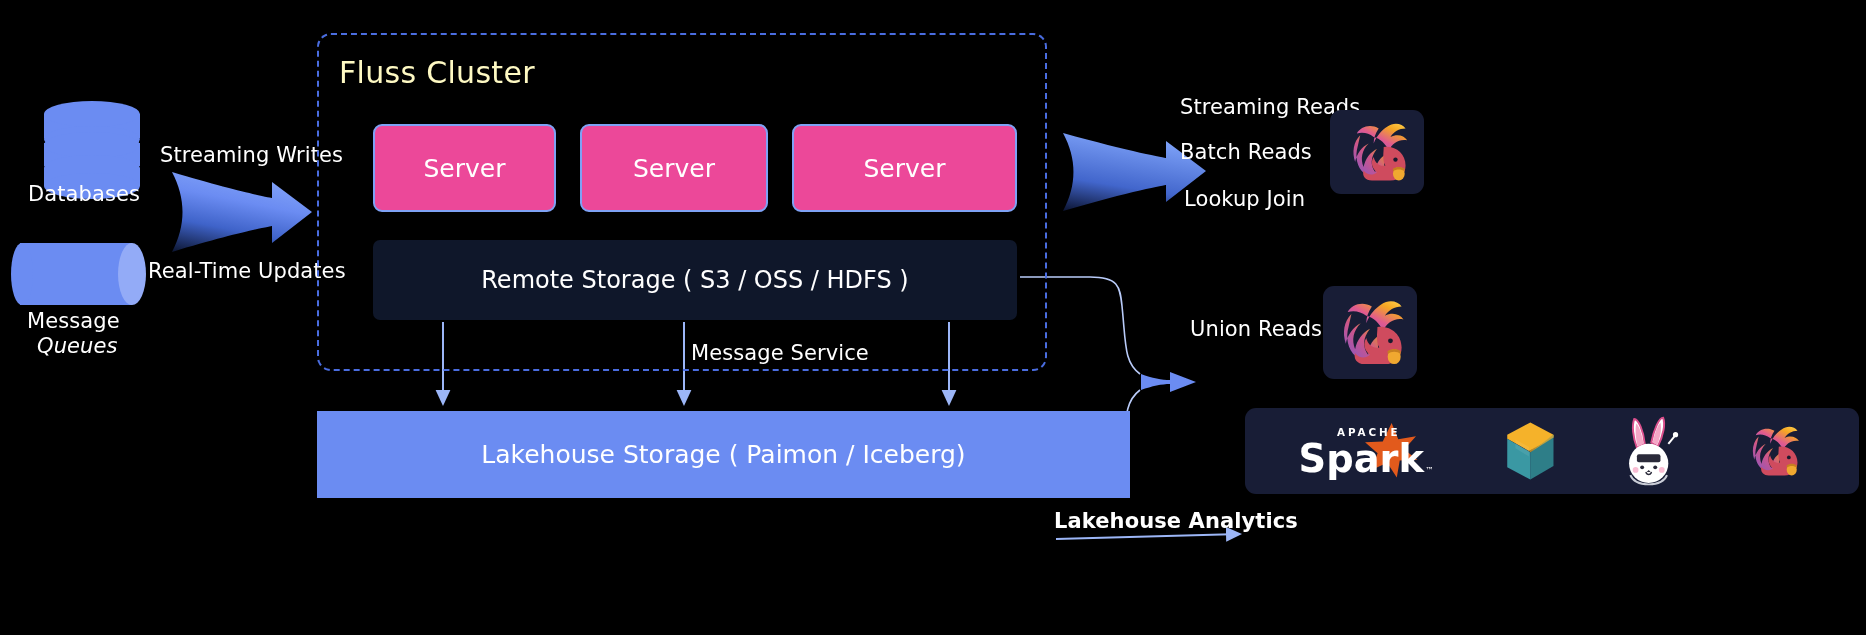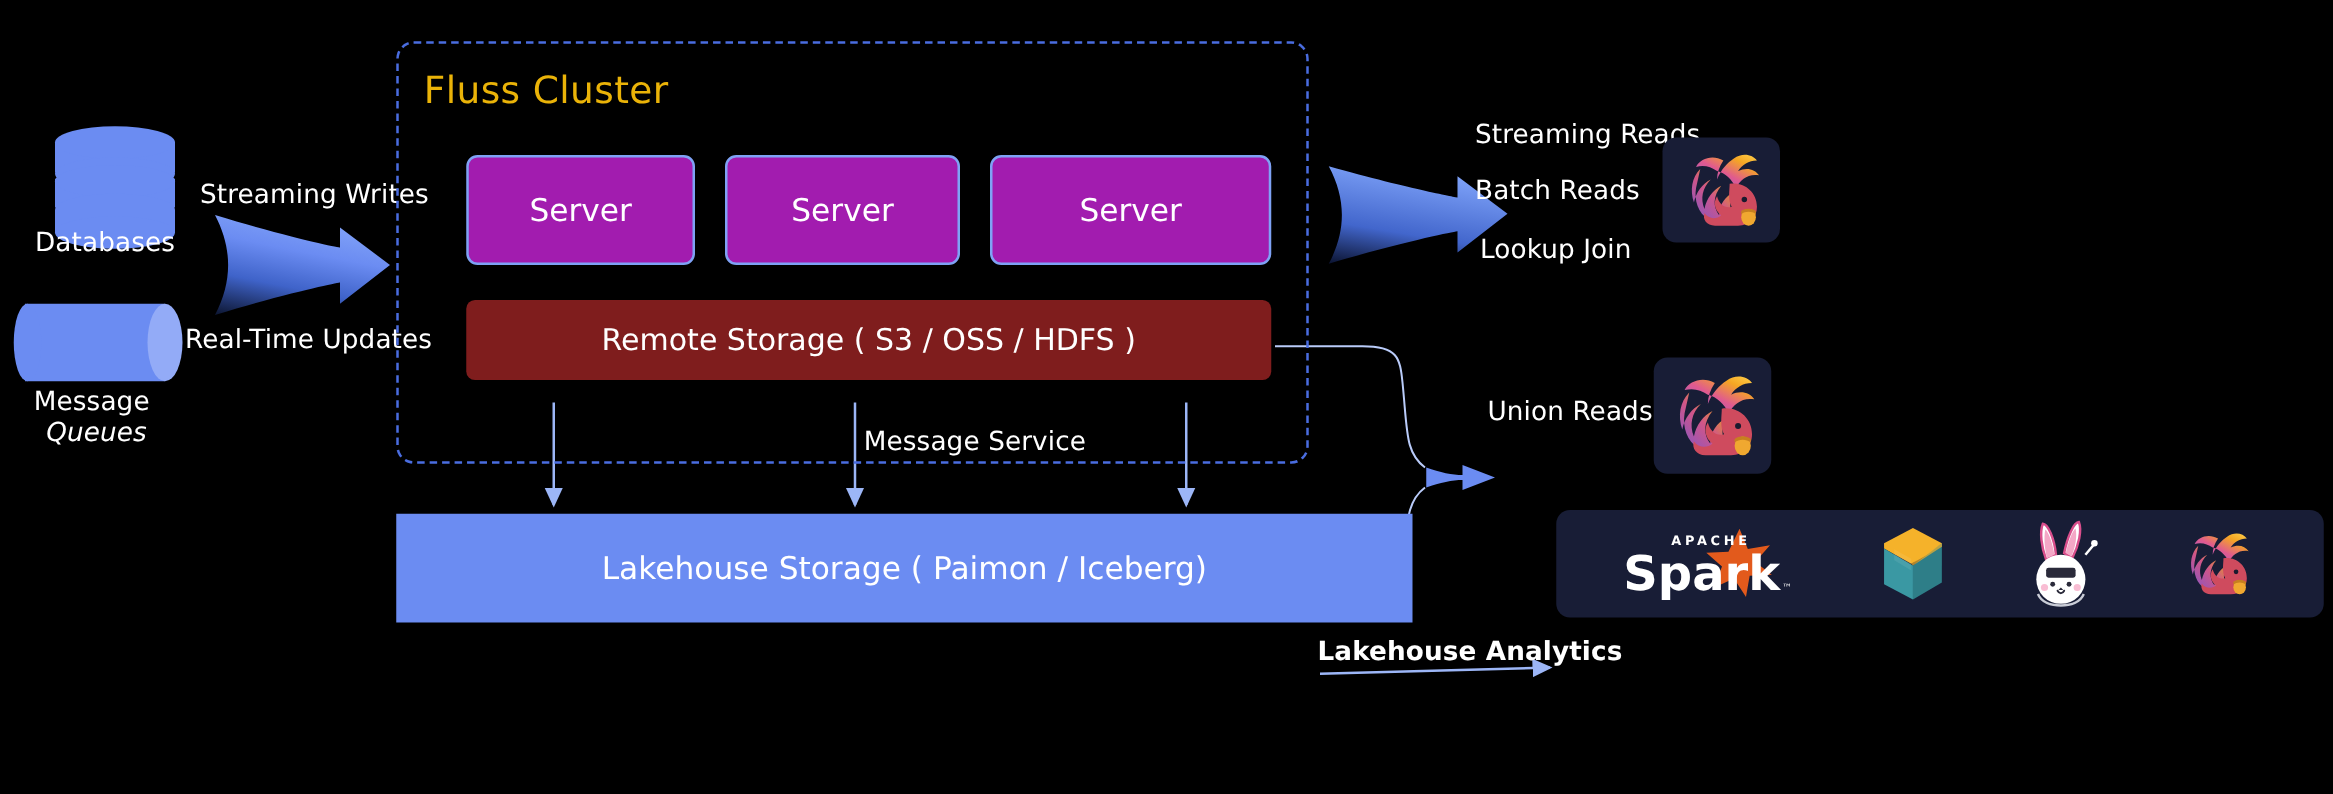--- a/index.html
+++ b/index.html
@@ -56,37 +56,37 @@
   #lbl-realtime-updates { left: 148px; top: 259px; }
 
   
   #cluster {
     left: 317px; top: 33px; width: 730px; height: 338px;
     border: 2px dashed #4a6de0;
     border-radius: 14px;
   }
   #cluster-title {
     left: 339px; top: 55px;
-    color: #eab308; font-size: 30px; letter-spacing: .3px;
+    color: #fef9c3; font-size: 30px; letter-spacing: .3px;
   }
   .server-box {
     height: 88px;
-    background: #a21caf;
+    background: #ec4899;
     border: 2px solid #7fa2f5;
     border-radius: 9px;
     display: flex; align-items: center; justify-content: center;
   }
   .server-box span { color: #ffffff; font-size: 25px; }
   #srv1 { left: 373px; top: 124px; width: 183px; }
   #srv2 { left: 580px; top: 124px; width: 188px; }
   #srv3 { left: 792px; top: 124px; width: 225px; }
 
   #remote-storage {
-    left: 373px; top: 240px; width: 644px; height: 64px;
-    background: #7f1d1d; border-radius: 7px;
+    left: 373px; top: 240px; width: 644px; height: 80px;
+    background: #0f172a; border-radius: 7px;
     display: flex; align-items: center; justify-content: center;
   }
   #remote-storage span { color: #ffffff; font-size: 24px; }
 
   
   #lakehouse {
     left: 317px; top: 411px; width: 813px; height: 87px;
     background: #6b8cf2;
     display: flex; align-items: center; justify-content: center;
   }

